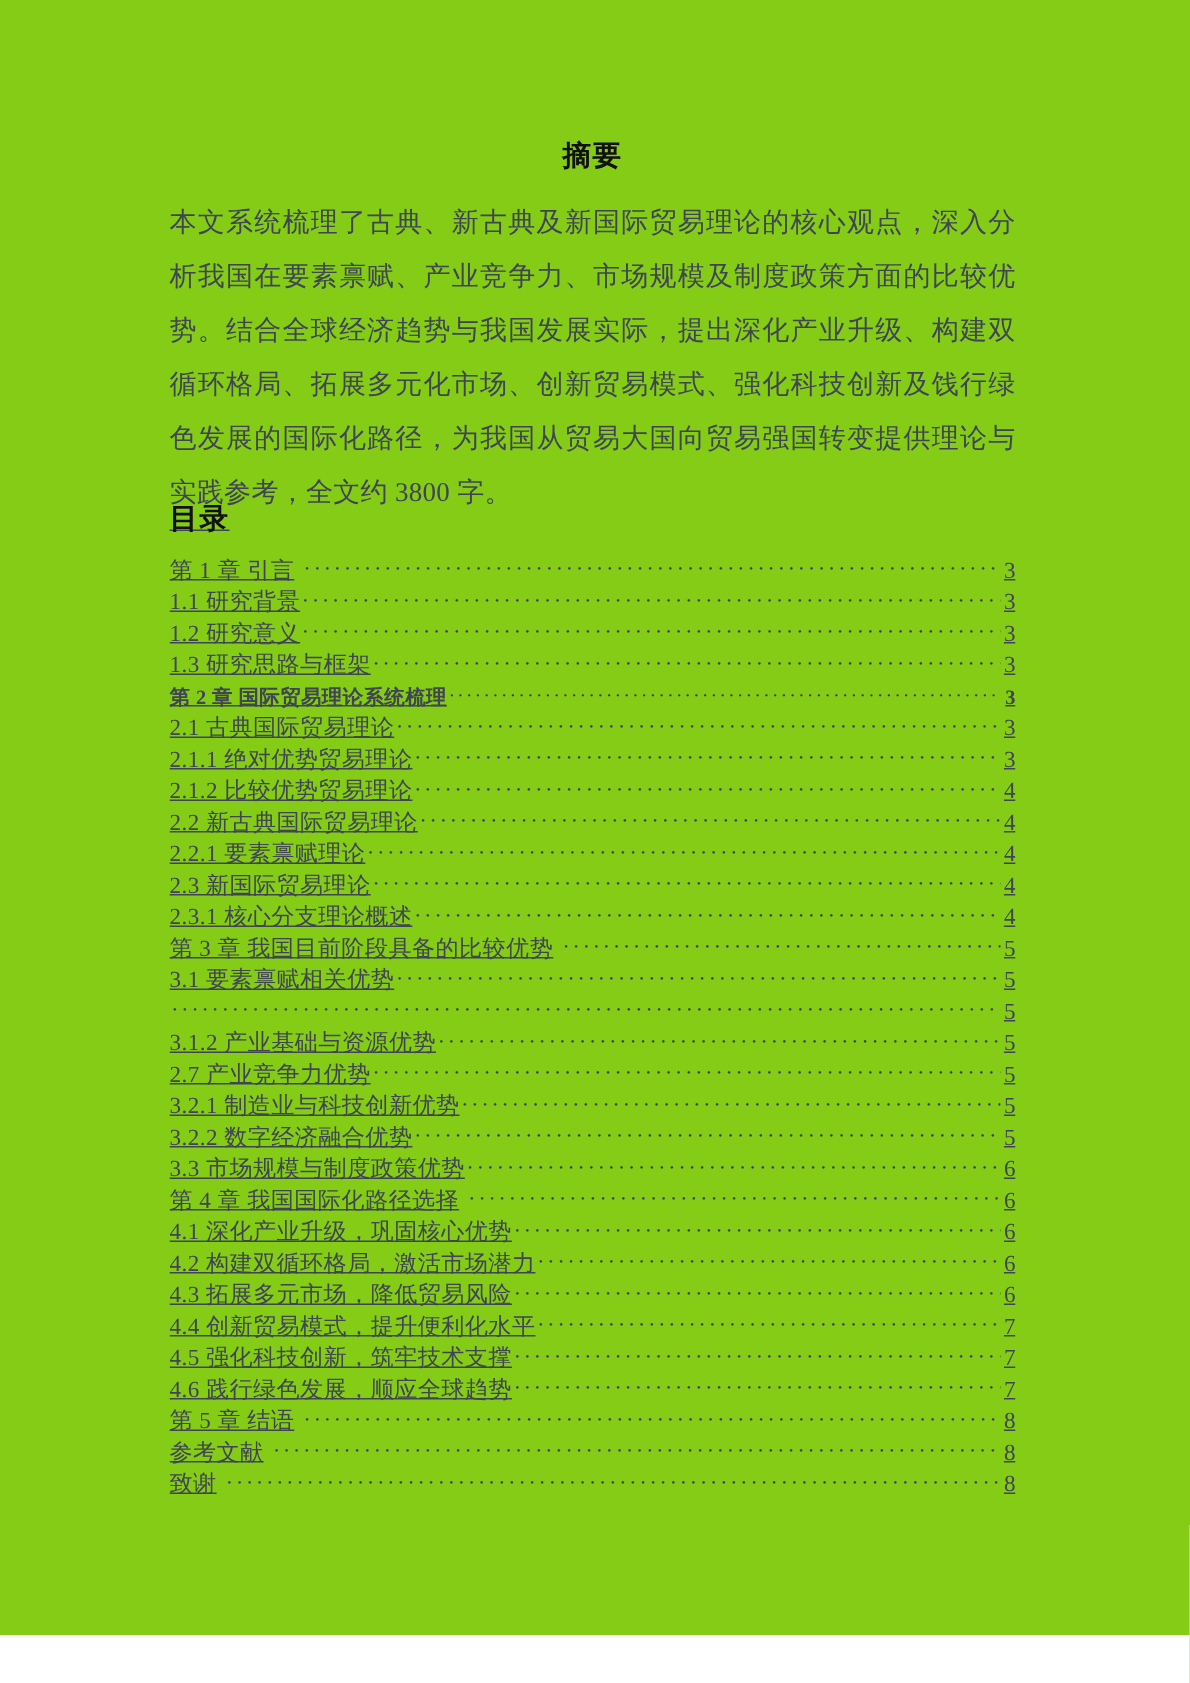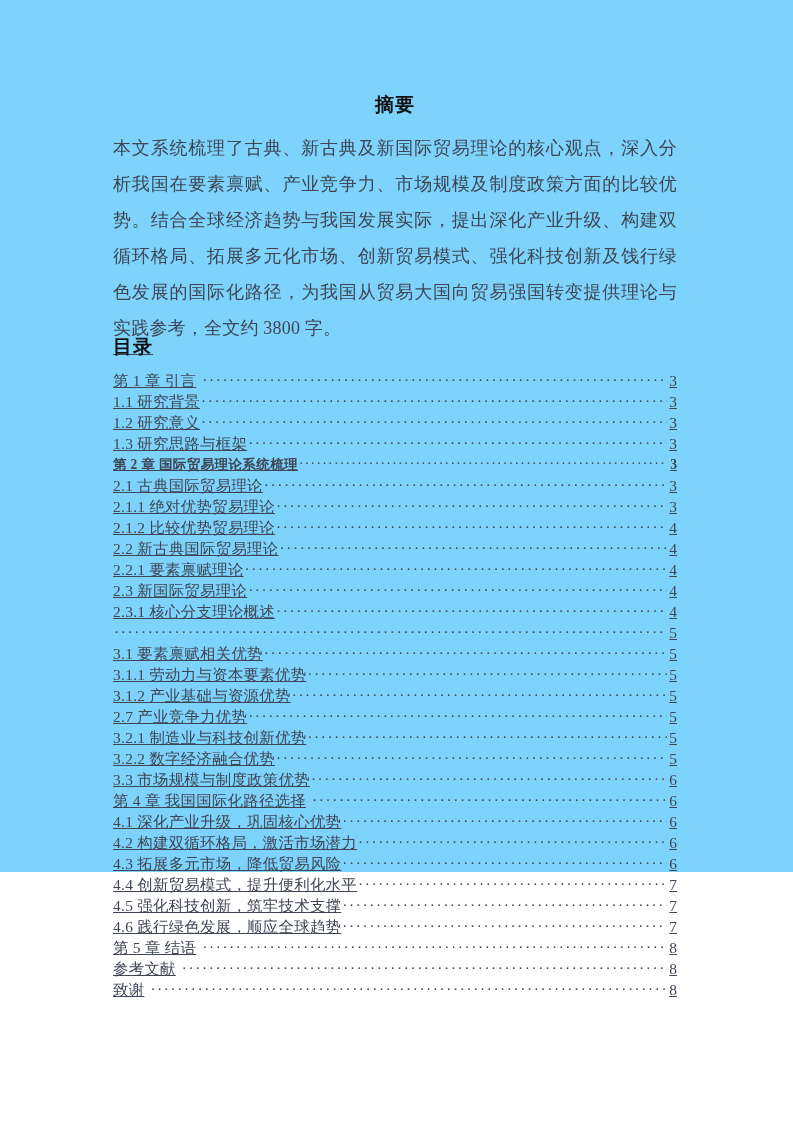--- a/index.html
+++ b/index.html
@@ -15,22 +15,22 @@
     color: #3f4553;
     position: relative;
     overflow: hidden;
   }
 
   .page {
     position: absolute;
     left: 0;
     top: 0;
     width: 793px;
-    height: 872px;
-    background: #7dd3fc;
+    height: 1090px;
+    background: #84cc16;
   }
 
   
   .abstract-section {
     position: absolute;
     left: 113px;
     top: 92px;
     width: 564px;
   }
   .abstract-heading {
@@ -192,30 +192,30 @@
           <span class="toc-label">2.3 新国际贸易理论</span>
           <span class="toc-leader"></span>
           <span class="toc-page">4</span>
         </li>
         <li class="toc-row level-sub">
           <span class="toc-label">2.3.1 核心分支理论概述</span>
           <span class="toc-leader"></span>
           <span class="toc-page">4</span>
         </li>
         <li class="toc-row level-chapter">
+          <span class="toc-label">第 3 章  我国目前阶段具备的比较优势</span>
           <span class="toc-leader"></span>
           <span class="toc-page">5</span>
         </li>
         <li class="toc-row level-sub">
           <span class="toc-label">3.1 要素禀赋相关优势</span>
           <span class="toc-leader"></span>
           <span class="toc-page">5</span>
         </li>
         <li class="toc-row level-sub">
-          <span class="toc-label">3.1.1 劳动力与资本要素优势</span>
           <span class="toc-leader"></span>
           <span class="toc-page">5</span>
         </li>
         <li class="toc-row level-sub">
           <span class="toc-label">3.1.2 产业基础与资源优势</span>
           <span class="toc-leader"></span>
           <span class="toc-page">5</span>
         </li>
         <li class="toc-row level-sub">
           <span class="toc-label">2.7 产业竞争力优势</span>

